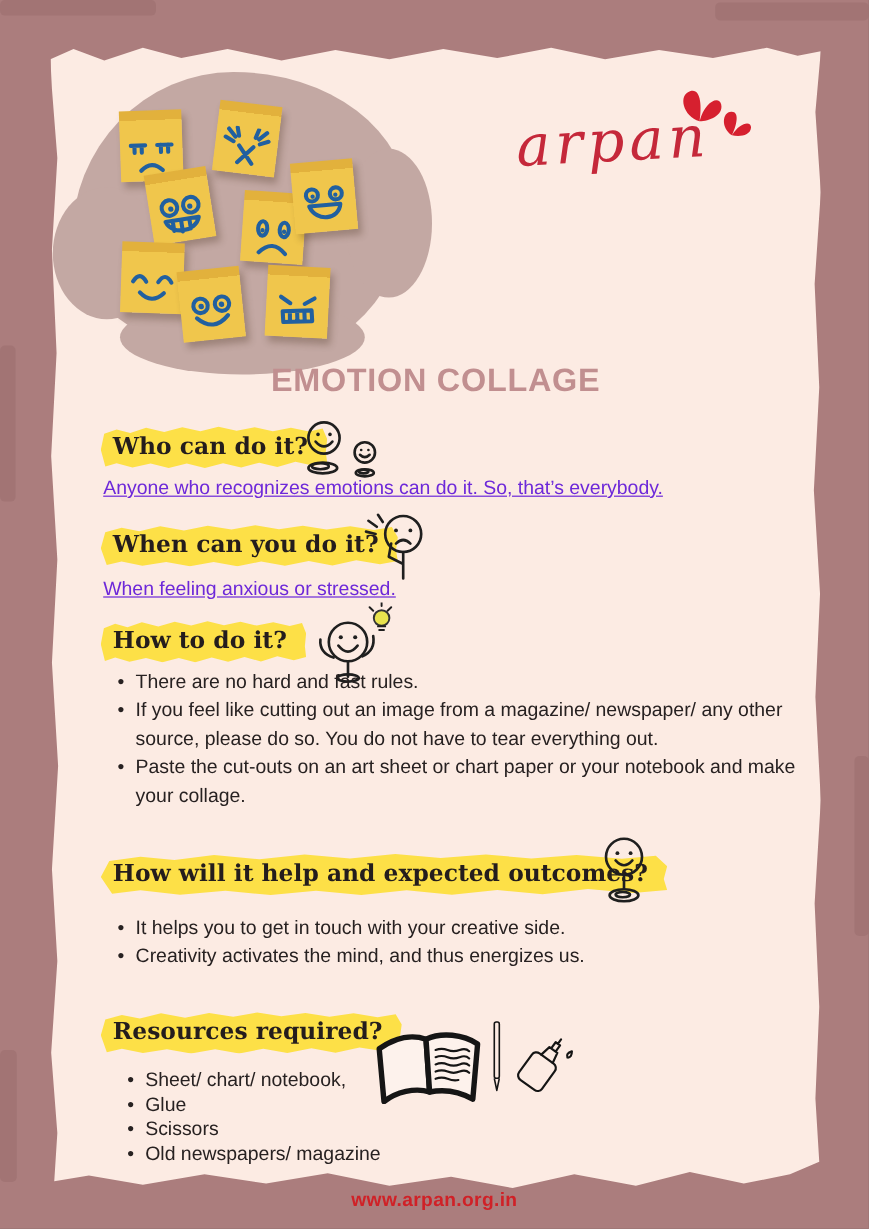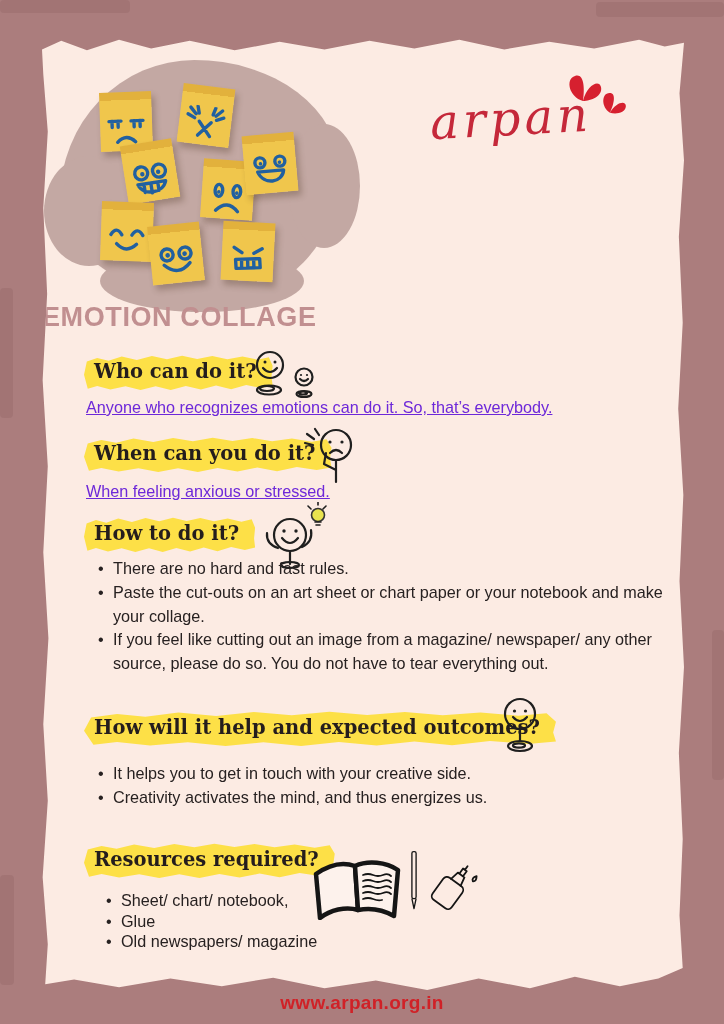--- a/index.html
+++ b/index.html
@@ -26,21 +26,21 @@
   .face{stroke:#2160a0;stroke-width:3.4;fill:none;stroke-linecap:round;stroke-linejoin:round;}
   .face .fill{fill:#2160a0;stroke:none;}
 
   
   .wordmark{position:absolute;left:388px;top:52px;width:240px;
             font-family:"DejaVu Serif",serif;font-style:italic;font-size:48px;
             letter-spacing:4px;color:#c5283a;transform:rotate(-3deg);}
   .tagline{position:absolute;left:460px;top:104px;font-size:11.5px;color:#bc7c87;line-height:1.4;}
   .butterfly{position:absolute;}
 
-  .title{position:absolute;left:0;top:266px;width:100%;text-align:left;
+  .title{position:absolute;left:0;top:266px;width:100%;text-align:center;
          font-weight:bold;font-size:27px;letter-spacing:.6px;color:#c18f90;}
 
   
   .hl{position:absolute;background:#fde047;color:#241d1d;white-space:nowrap;
       font-family:"DejaVu Serif",serif;font-weight:bold;font-size:19.5px;
       padding:5px 16px 8px 10px;
       clip-path:polygon(0% 55%,1.5% 18%,7% 8%,13% 16%,20% 4%,28% 14%,36% 3%,44% 12%,52% 2%,60% 11%,
         68% 3%,76% 12%,84% 4%,92% 13%,98% 6%,100% 30%,99.4% 60%,100% 85%,94% 92%,86% 83%,78% 95%,
         70% 85%,62% 96%,54% 86%,46% 97%,38% 87%,30% 97%,22% 87%,14% 96%,7% 86%,2% 94%);}
 
@@ -48,21 +48,21 @@
   .bullets{position:absolute;list-style:none;margin:0;padding:0;font-size:16.2px;color:#272121;}
   .bullets li{position:relative;padding-left:17px;line-height:1.47;}
   .bullets li::before{content:"\2022";position:absolute;left:2px;}
   .bullets.tight li{line-height:1.27;}
 
   .doodle{stroke:#1f1f1f;stroke-width:2.2;fill:none;stroke-linecap:round;stroke-linejoin:round;}
   .doodle .dot{fill:#1f1f1f;stroke:none;}
   .doodle .bulb{fill:#e9e34e;stroke:#333;stroke-width:1.6;}
 
   .footer{position:absolute;left:0;top:992px;width:100%;text-align:center;
-          font-weight:bold;font-size:19px;letter-spacing:.3px;color:#d02127;cursor:pointer;}
+          font-weight:bold;font-size:16px;letter-spacing:.3px;color:#d02127;cursor:pointer;}
 </style>
 </head>
 <body>
 
 <div class="canvas">
 
   <div class="mark" style="left:0;top:0;width:130px;height:13px"></div>
   <div class="mark" style="left:596px;top:2px;width:128px;height:15px"></div>
   <div class="mark" style="left:0;top:288px;width:13px;height:130px"></div>
   <div class="mark" style="left:712px;top:630px;width:12px;height:150px"></div>
@@ -183,22 +183,22 @@
       <circle cx="34" cy="33" r="16"></circle>
       <circle class="dot" cx="28" cy="29" r="1.7"></circle>
         <circle class="dot" cx="40" cy="29" r="1.7"></circle>
       <path d="M26 36 Q34 46 42 36"></path>
       <path d="M22 46 Q10 42 11 31 M46 45 Q57 40 55 28 M34 49 V62"></path>
       <ellipse cx="34" cy="63" rx="9" ry="3"></ellipse>
     </svg>
     <ul class="bullets" style="left:54px;top:521px;width:578px">
 
     <li>There are no hard and fast rules.</li>
+        <li>If you feel like cutting out an image from a magazine/ newspaper/ any other source, please do so. You do not have to tear everything out.</li>
         <li>Paste the cut-outs on an art sheet or chart paper or your notebook and make your collage.</li>
-        <li>If you feel like cutting out an image from a magazine/ newspaper/ any other source, please do so. You do not have to tear everything out.</li>
       </ul>
 
     <div class="hl" style="left:42px;top:675px">
       <span>How will it help and expected outcomes?</span>
     </div>
     <svg class="doodle" style="position:absolute;left:452px;top:658px" width="52" height="64" viewBox="0 0 52 64">
       <circle cx="26" cy="20" r="15"></circle>
       <circle class="dot" cx="20.5" cy="17" r="1.6"></circle>
         <circle class="dot" cx="31.5" cy="17" r="1.6"></circle>
       <path d="M19 23 Q26 31 33 23 M26 35 V46"></path>
@@ -233,20 +233,21 @@
       <g fill="none" stroke="#151515" stroke-width="2" stroke-linejoin="round" stroke-linecap="round">
         <rect x="18" y="26" width="26" height="30" rx="5"></rect>
         <path d="M25 26 L27 16 L36 16 L38 26 M29 16 L29 9 L34 9 L34 16 M31.5 9 V4"></path>
         <path d="M46 7 q3.5 5 0 7 q-3.5 -2 0 -7 Z"></path>
       </g>
     </svg>
     <ul class="bullets tight" style="left:62px;top:854px;width:560px">
 
     <li>Sheet/ chart/ notebook,</li>
         <li>Glue</li>
+        <li>Scissors</li>
         <li>Old newspapers/ magazine</li>
       </ul>
 
   </div>
 
   <div class="footer">www.arpan.org.in</div>
 
 </div>
 
 </body></html>

